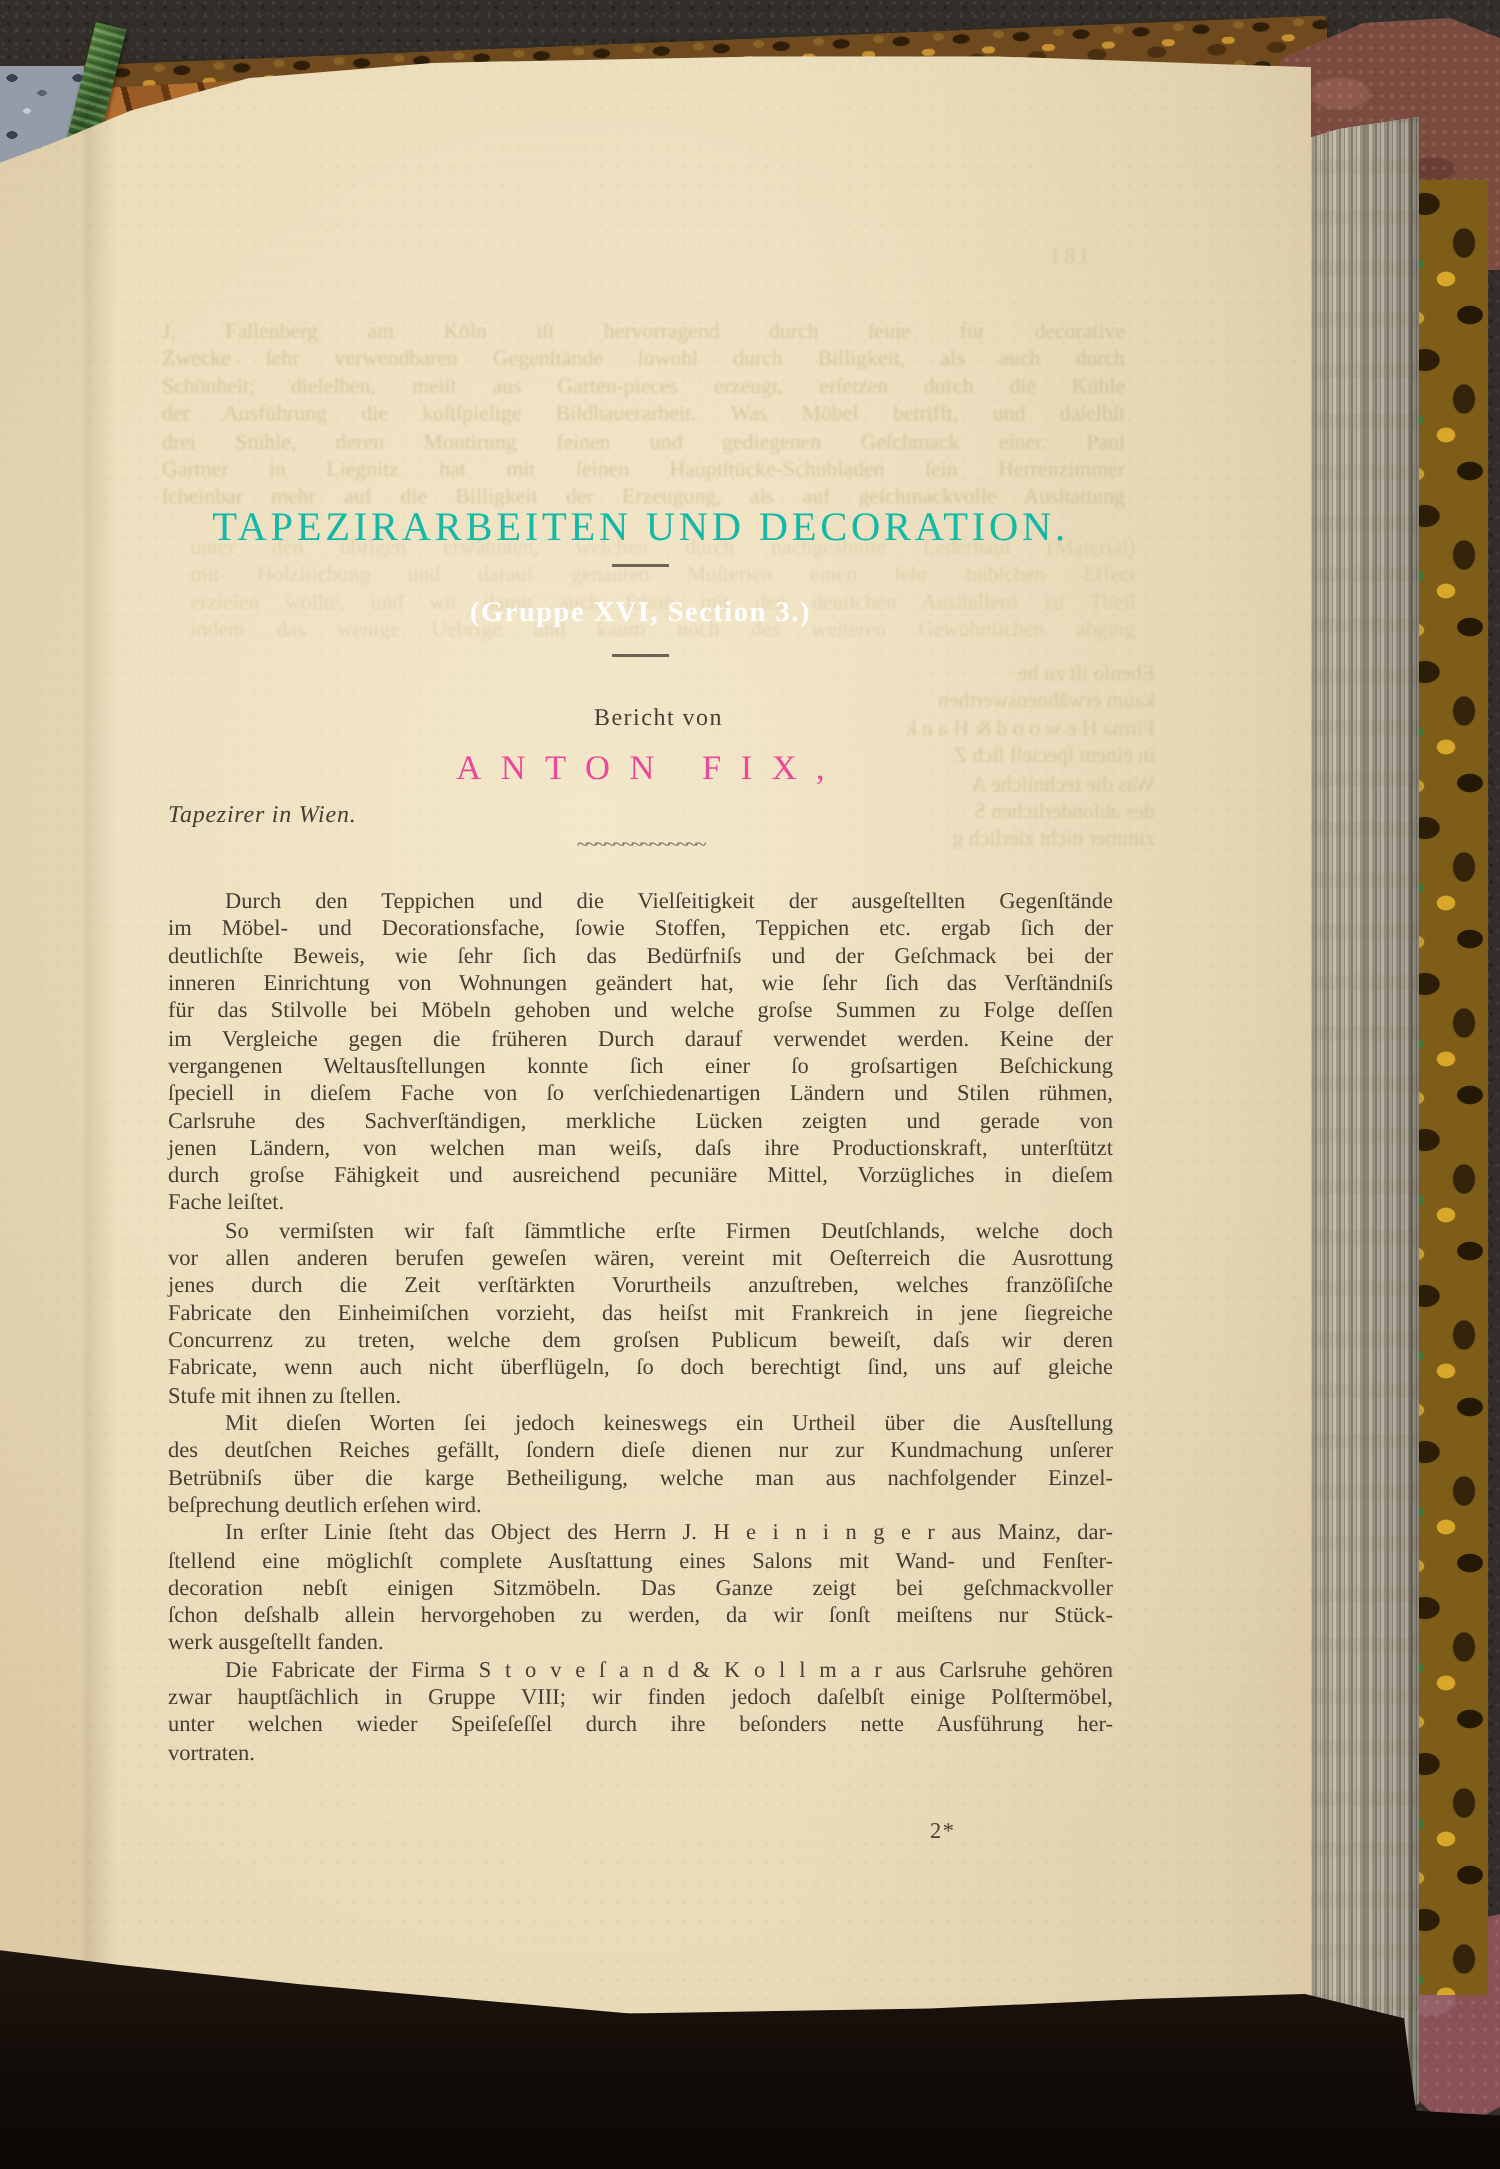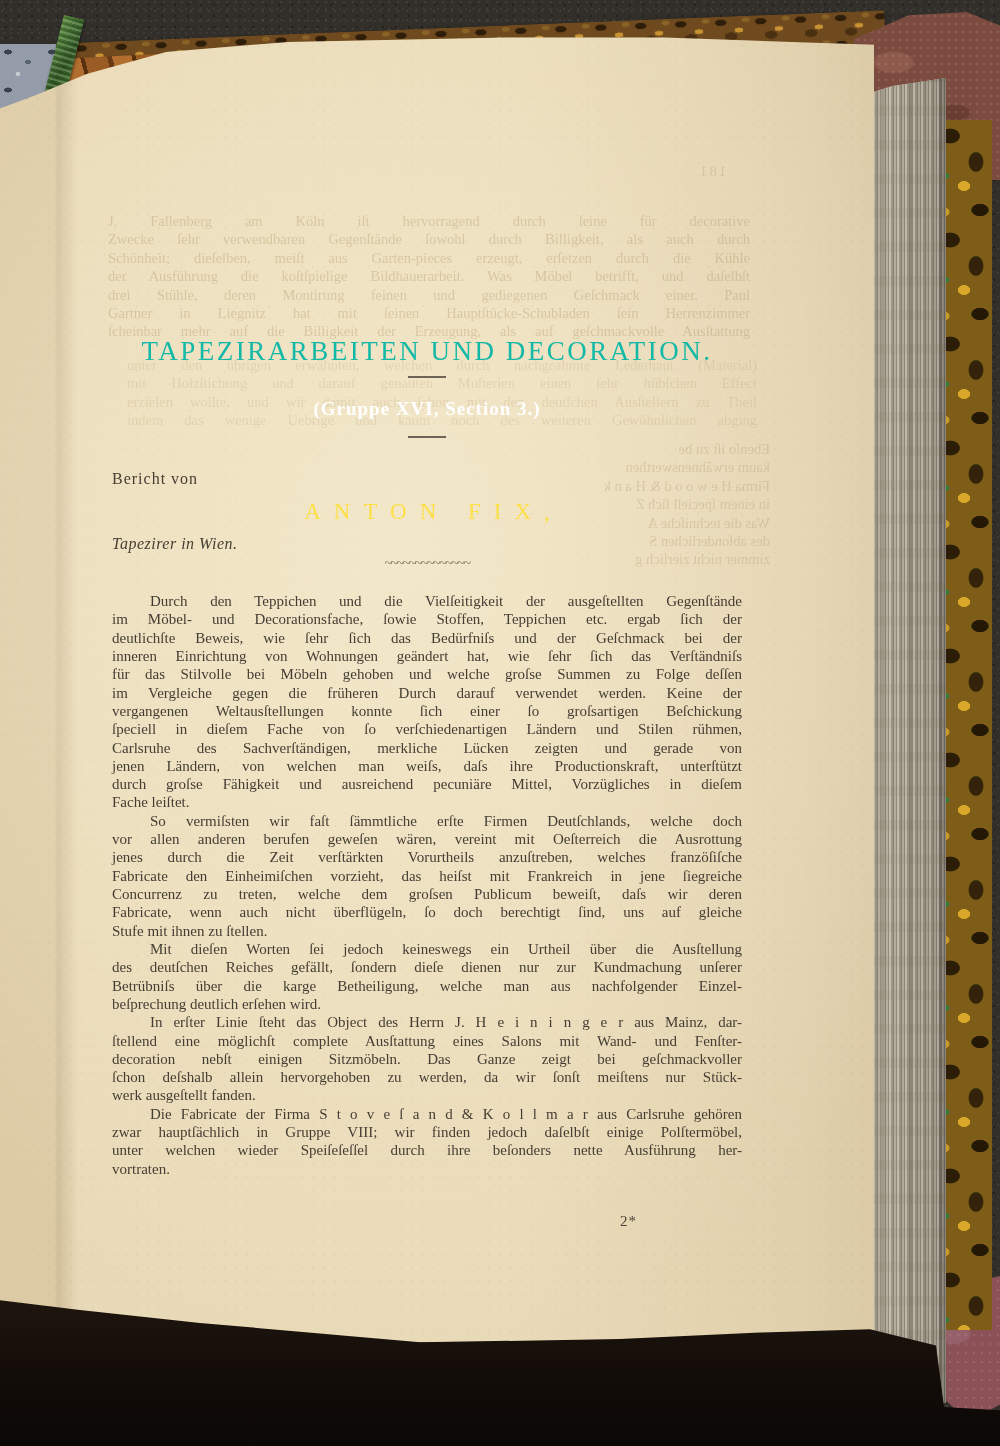--- a/index.html
+++ b/index.html
@@ -82,24 +82,24 @@
 
   
   .content{position:absolute;left:112px;top:0;width:630px;height:1446px;color:#453e33;}
   .doc-title{position:absolute;top:336px;left:0;width:100%;text-align:center;
     font-size:27px;letter-spacing:2.5px;color:#14b8a6;}
   .rule{position:absolute;left:50%;transform:translateX(-50%);width:38px;height:2px;
     background:#564e41;opacity:.85;}
   .rule.r1{top:376px;} .rule.r2{top:436px;}
   .doc-section{position:absolute;top:398px;left:0;width:100%;text-align:center;
     font-size:19px;font-weight:700;letter-spacing:1px;color:#ffffff;}
-  .report-label{position:absolute;top:470px;left:0;width:100%;text-align:left;
+  .report-label{position:absolute;top:470px;left:12px;width:100%;text-align:center;
     font-size:16px;letter-spacing:1px;}
   .author{position:absolute;top:499px;left:0;width:100%;text-align:center;
-    font-size:23px;letter-spacing:13px;padding-left:13px;box-sizing:border-box;color:#fde047;}
+    font-size:23px;letter-spacing:13px;padding-left:13px;box-sizing:border-box;color:#ec4899;}
   .author-title{position:absolute;top:535px;left:0;width:100%;text-align:left;
     font-style:italic;font-size:16px;letter-spacing:.5px;}
   .squiggle{position:absolute;top:556px;left:0;width:100%;text-align:center;
     font-size:14px;letter-spacing:-1.5px;color:#5f5748;opacity:.8;}
 
   .textblock{position:absolute;top:592px;left:0;width:630px;font-size:15px;color:#443d33;}
   .para{margin:0;}
   .line{line-height:18.32px;text-align:justify;text-align-last:justify;}
   .line.first{text-indent:38px;}
   .line.last{text-align-last:left;}

